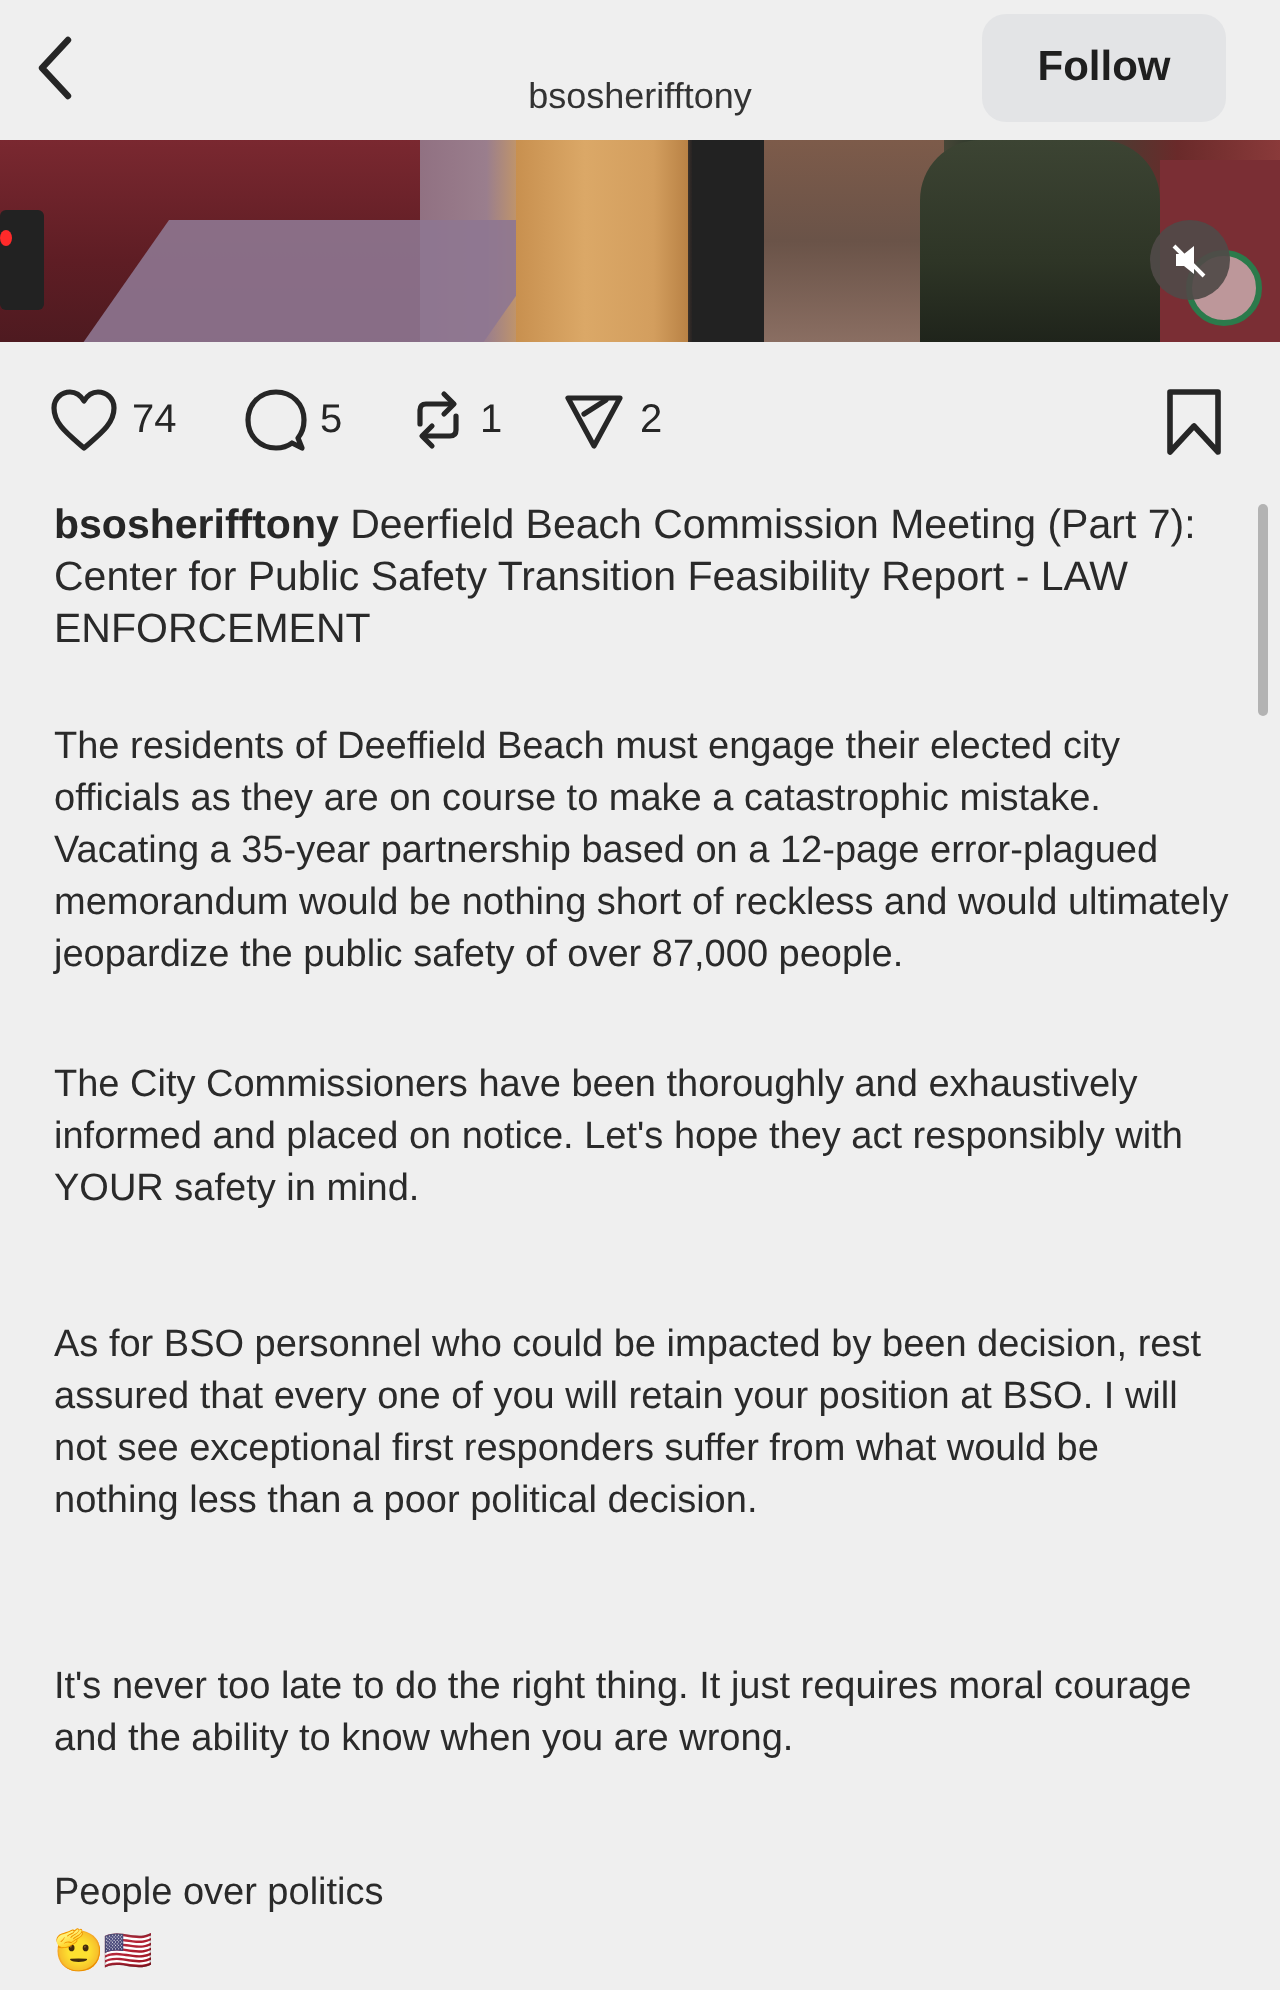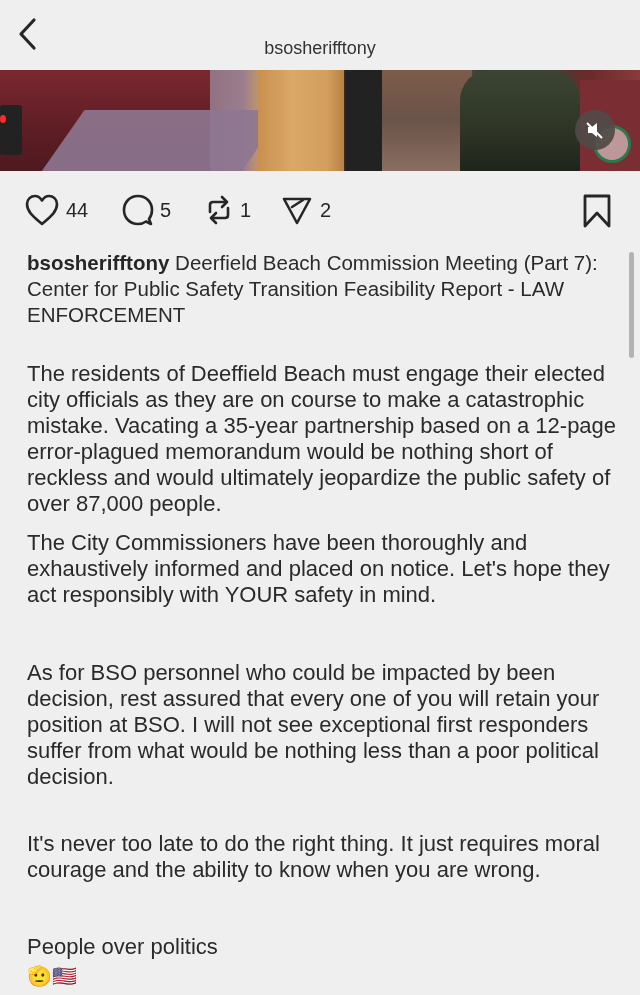--- a/index.html
+++ b/index.html
@@ -26,35 +26,36 @@
     .mute-btn { position: absolute; left: 575px; top: 40px; width: 40px; height: 40px; border-radius: 50%; background: rgba(80,74,72,0.92); display: flex; align-items: center; justify-content: center; cursor: pointer; }
     .badge-logo { position: absolute; left: 593px; top: 55px; width: 38px; height: 38px; border-radius: 50%; border: 3px solid #2b7a4b; background: rgba(255,255,255,0.5); }
 
     .actions { position: absolute; top: 185px; left: 0; width: 640px; height: 50px; }
     .action { position: absolute; top: 0; height: 50px; display: flex; align-items: center; gap: 6px; cursor: pointer; }
     .action .count { font-size: 20px; color: #262626; }
     .save-btn { position: absolute; left: 580px; top: 193px; width: 34px; height: 36px; cursor: pointer; }
 
     .caption { position: absolute; left: 27px; top: 250px; width: 590px; font-size: 20.5px; line-height: 26px; color: #2a2a2a; }
     .caption .user { font-weight: bold; color: #262626; }
-    .para { position: absolute; left: 27px; width: 590px; font-size: 22px; line-height: 26px; color: #2a2a2a; }
+    .para { position: absolute; left: 27px; width: 590px; font-size: 19px; line-height: 26px; color: #2a2a2a; }
     .emoji-line { position: absolute; left: 27px; top: 962px; font-size: 20px; line-height: 28px; }
 
     .scrollbar { position: absolute; left: 629px; top: 252px; width: 5px; height: 106px; background: #b3b3b3; border-radius: 3px; cursor: pointer; }
   </style>
 </head>
 <body>
 
 <div class="header">
   <div class="back-btn">
     <svg width="22" height="34" viewBox="0 0 22 34">
         <path d="M18 3 L5 17 L18 31" fill="none" stroke="#262626" stroke-width="3.2" stroke-linecap="round" stroke-linejoin="round"></path>
       </svg>
   </div>
   <div class="header-sub">bsosherifftony</div>
+  <button class="follow-btn">Follow</button>
 </div>
 
 <div class="media">
   <div class="desk"></div>
   <div class="floor"></div>
   <div class="redlight"></div>
   <div class="podium"></div>
   <div class="pole"></div>
   <div class="audience"></div>
   <div class="officer"></div>
@@ -66,21 +67,21 @@
       <line x1="2" y1="3" x2="17" y2="18" stroke="#fff" stroke-width="2"></line>
     </svg>
   </div>
 </div>
 
 <div class="actions">
   <div class="action" style="left:24px;">
     <svg width="36" height="34" viewBox="0 0 36 34">
         <path d="M18 31 C10 24 3 19 3 11 C3 6 7 3 11 3 C14 3 16.5 5 18 7.5 C19.5 5 22 3 25 3 C29 3 33 6 33 11 C33 19 26 24 18 31 Z" fill="none" stroke="#262626" stroke-width="2.6" stroke-linejoin="round"></path>
       </svg>
-    <span class="count">44</span>
+    <span class="count">74</span>
   </div>
   <div class="action" style="left:122px;">
     <svg width="32" height="34" viewBox="0 0 32 34">
         <path d="M27 26 C29 23.5 30 20.5 30 17 C30 9 24 3 16 3 C8 3 2 9 2 17 C2 25 8 31 16 31 C19 31 22 30 24 28.5 L29 31 Z" fill="none" stroke="#262626" stroke-width="2.6" stroke-linejoin="round"></path>
       </svg>
     <span class="count">5</span>
   </div>
   <div class="action" style="left:204px;">
     <svg width="30" height="34" viewBox="0 0 30 34">
       <path d="M6 19 V12 C6 10 7 9 9 9 H22" fill="none" stroke="#262626" stroke-width="2.6" stroke-linecap="round"></path>

